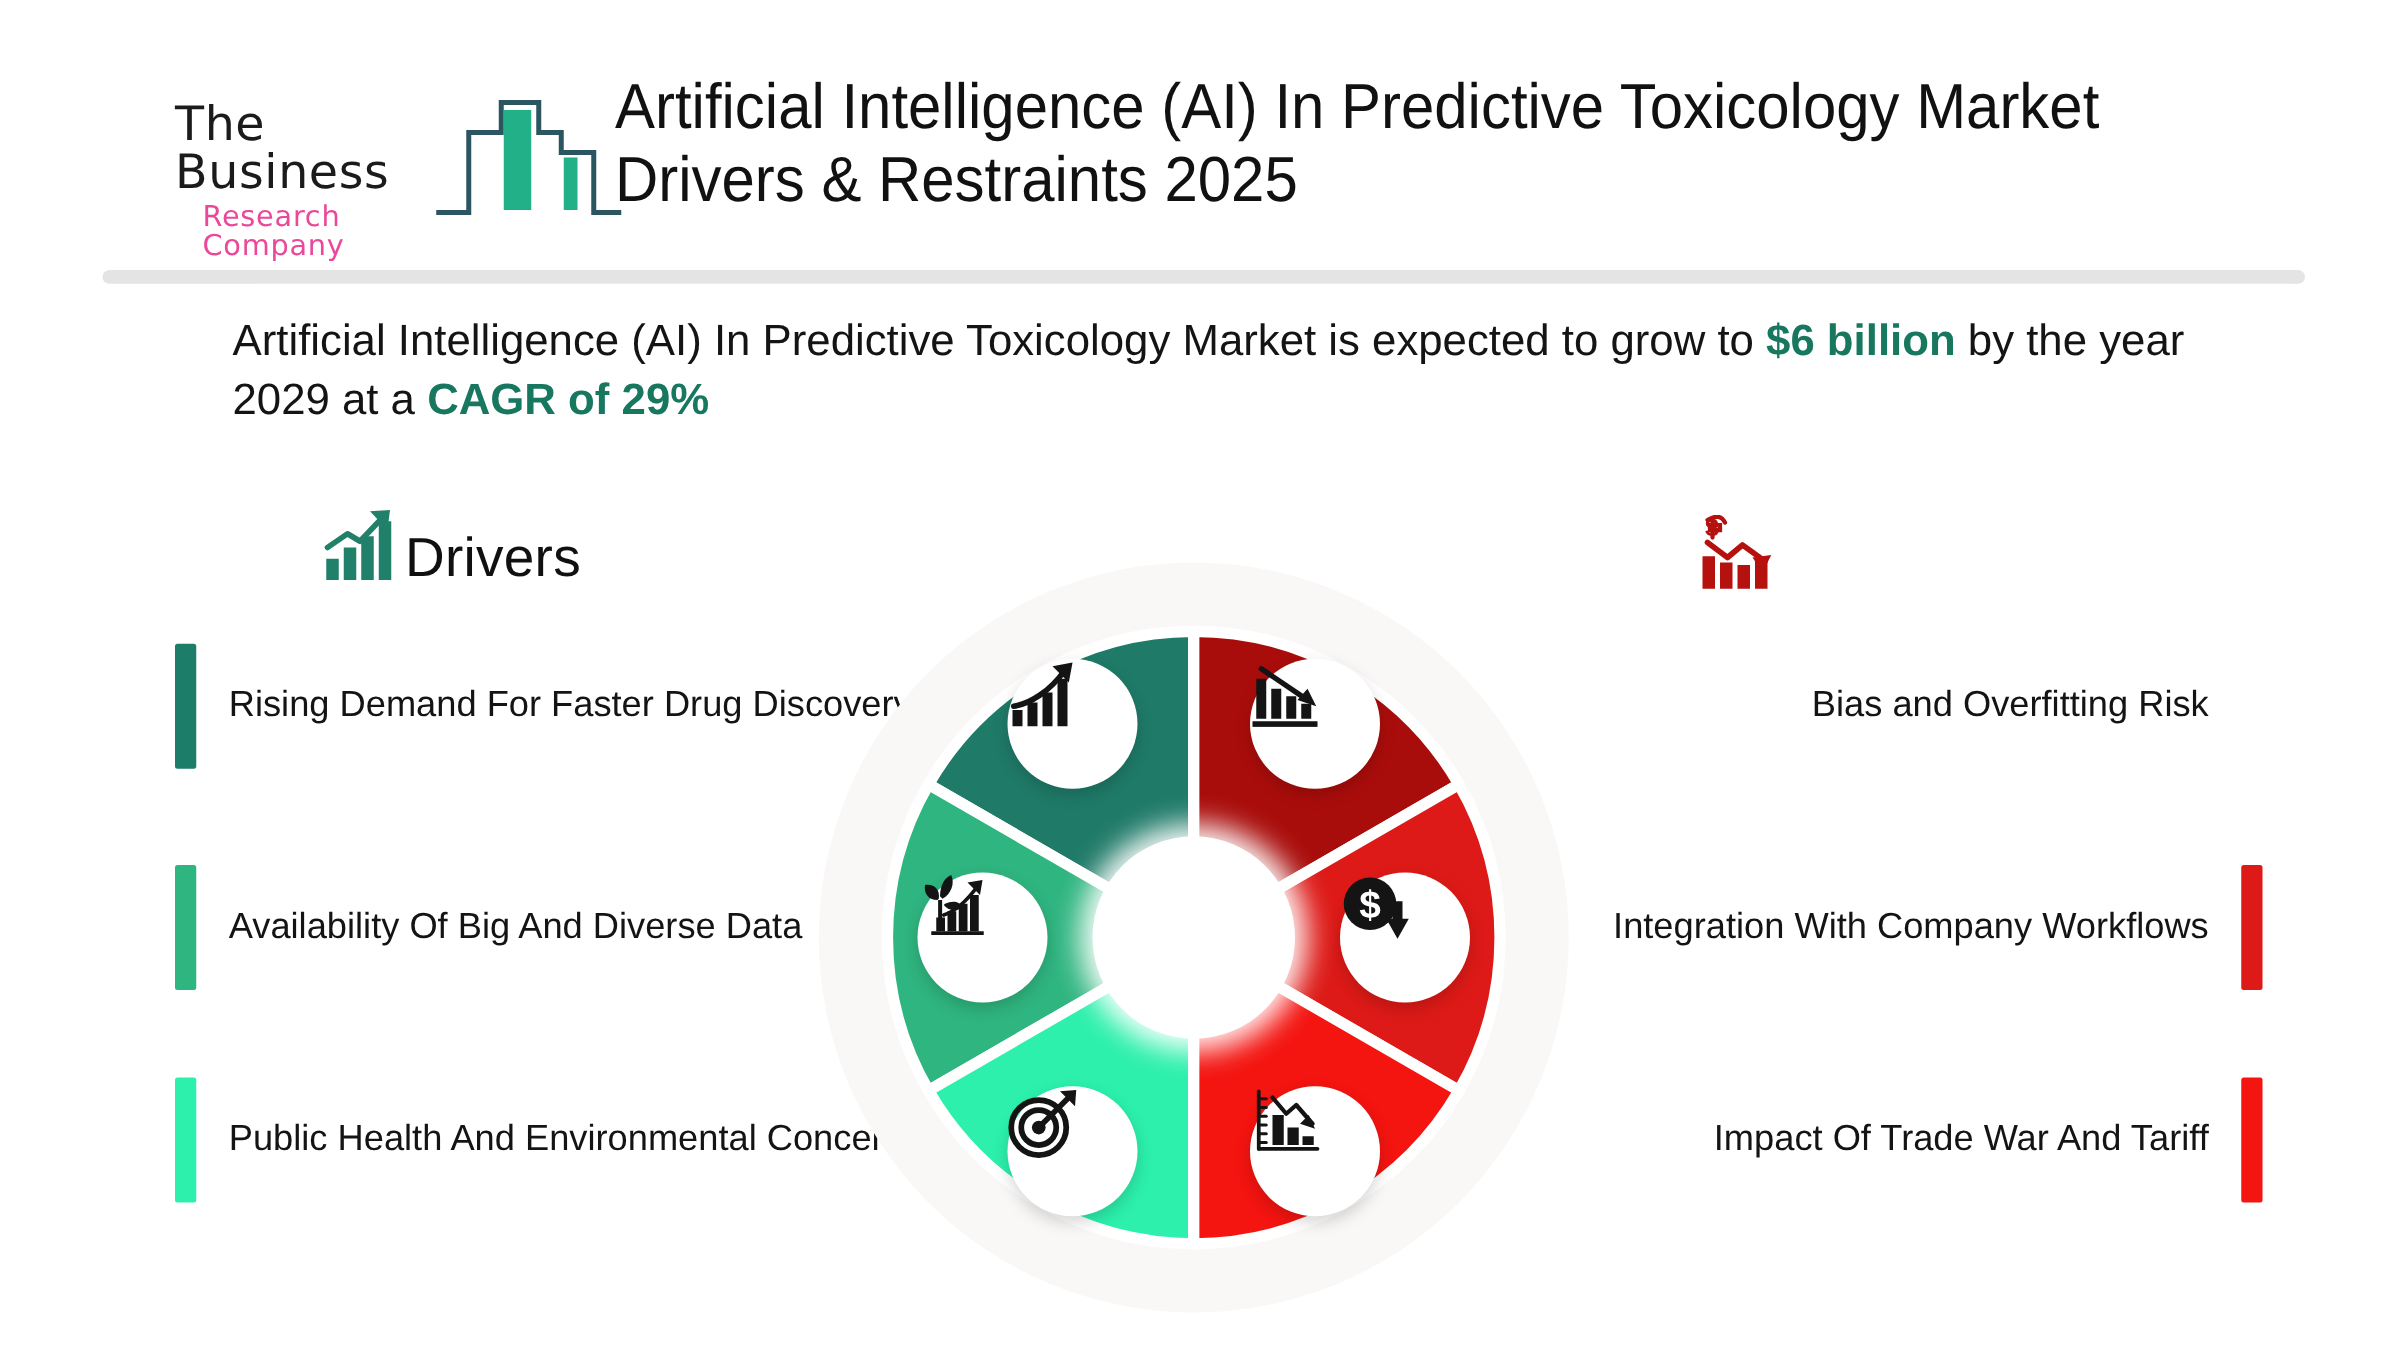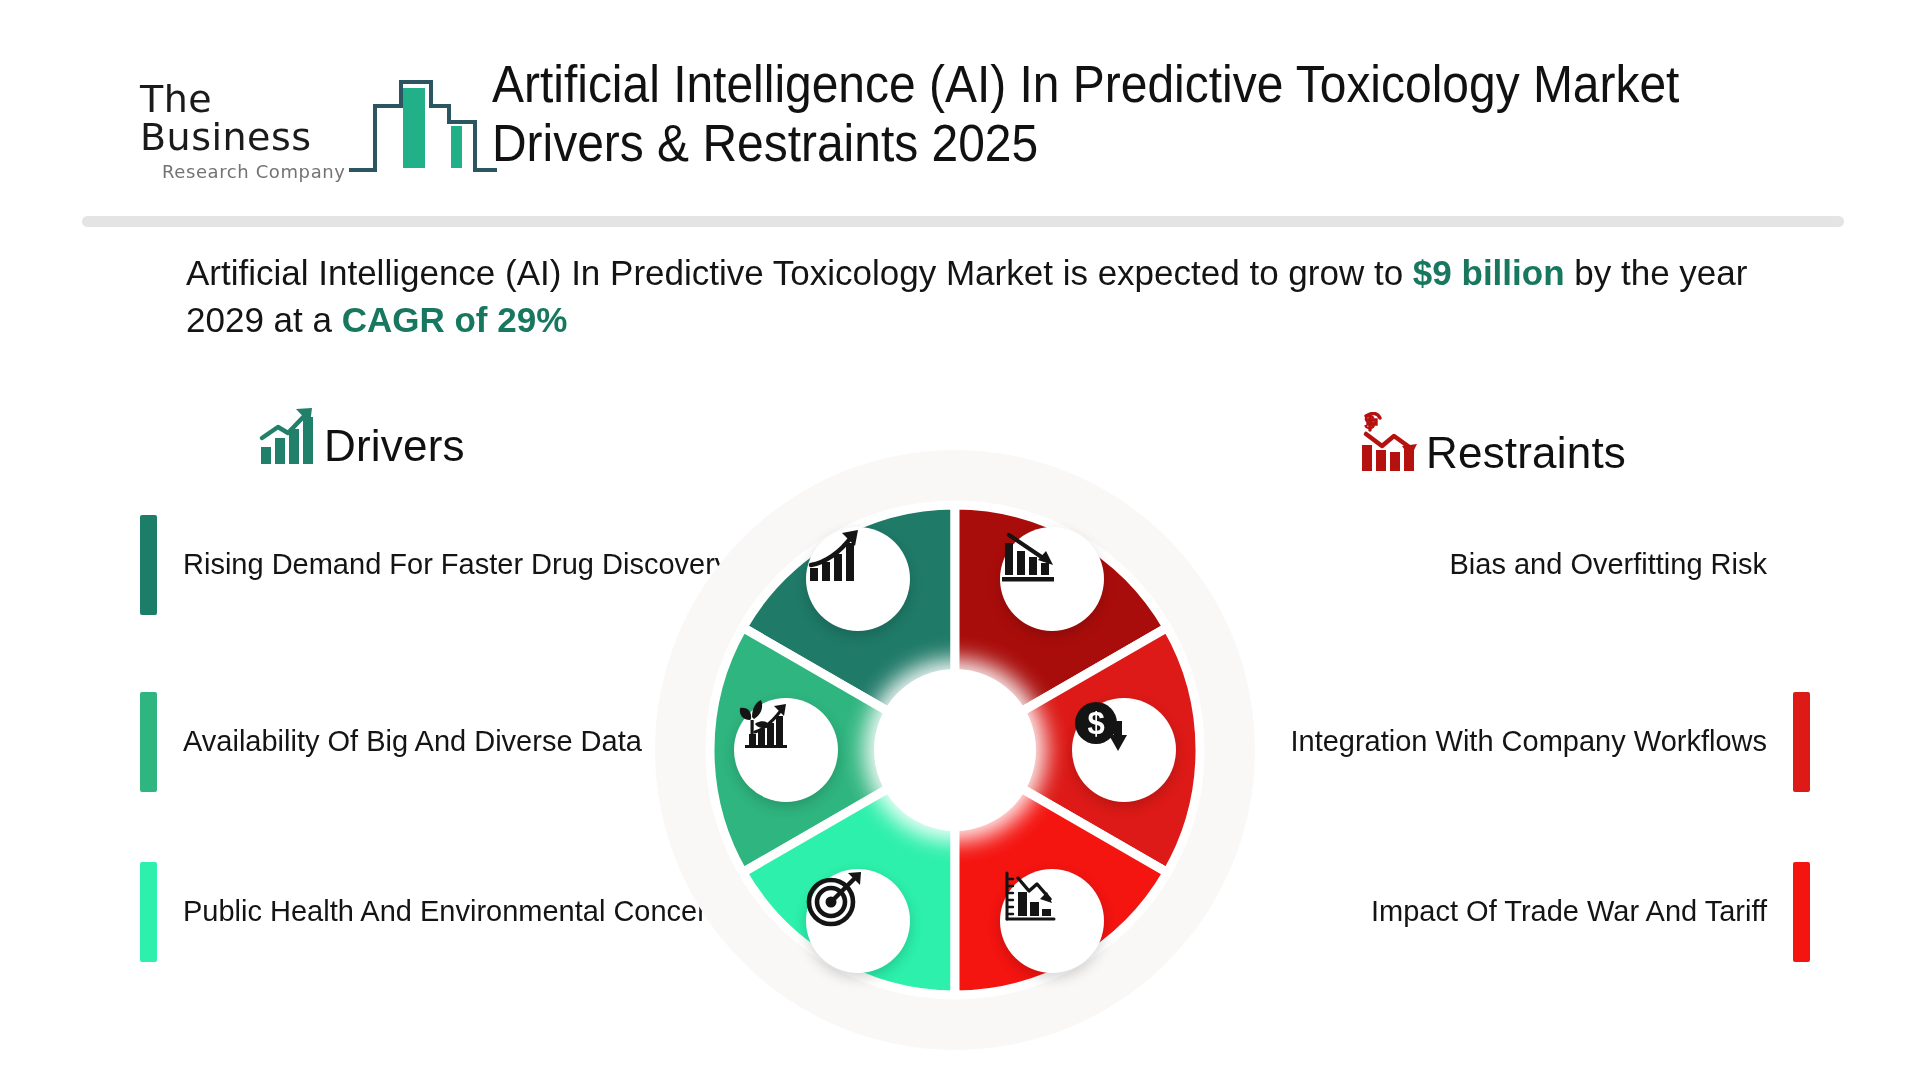--- a/index.html
+++ b/index.html
@@ -14,21 +14,21 @@
   
   .header { position:absolute; top:0; left:0; width:1688px; height:205px; }
 
   .logo { position:absolute; left:140px; top:62px; width:320px; height:110px; }
   .logo-text { position:absolute; left:0; top:18px; width:215px; }
   .logo-line1 {
     font-size:38px; color:#1b1b1b; letter-spacing:.5px;
     font-family:"DejaVu Sans", sans-serif; font-weight:400; line-height:1;
   }
   .logo-line2 {
-    font-size:18px; color:#737373; letter-spacing:.6px; margin-top:7px;
+    font-size:23px; color:#ec4899; letter-spacing:.6px; margin-top:7px;
     font-family:"DejaVu Sans", sans-serif; font-weight:400; line-height:1;
     padding-left:22px;
   }
   .logo-mark { position:absolute; left:205px; top:2px; }
 
   .title {
     position:absolute; left:492px; top:55px; width:1300px;
     font-size:51px; line-height:1.16; color:#111111; font-weight:400;
     font-family:"Liberation Sans", sans-serif;
     transform:scaleX(.94); transform-origin:left top;
@@ -111,21 +111,21 @@
         </svg>
       </div>
     </div>
 
     <div class="title">Artificial Intelligence (AI) In Predictive Toxicology Market Drivers &amp; Restraints 2025</div>
   </div>
 
   <div class="divider"></div>
 
   <div class="subtitle">
-    <span>Artificial Intelligence (AI) In Predictive Toxicology Market is expected to grow to </span><b>$9 billion</b><span> by the year 2029 at a </span><b>CAGR of 29%</b>
+    <span>Artificial Intelligence (AI) In Predictive Toxicology Market is expected to grow to </span><b>$6 billion</b><span> by the year 2029 at a </span><b>CAGR of 29%</b>
   </div>
 
   <div class="sec-head drivers">
     <span>
       <svg width="62" height="62" viewBox="0 0 62 62">
         <g fill="#21806a">
           <rect x="3" y="42" width="10" height="17"></rect>
           <rect x="17" y="33" width="10" height="26"></rect>
           <rect x="31" y="24" width="10" height="35"></rect>
           <rect x="45" y="12" width="10" height="47"></rect>
@@ -145,21 +145,20 @@
           <rect x="16" y="38" width="10" height="21"></rect>
           <rect x="30" y="40" width="10" height="19"></rect>
           <rect x="44" y="36" width="10" height="23"></rect>
         </g>
         <path d="M8 8 h8 v4 h-8z M6 4 q10 -6 14 2 M10 2 v16" fill="none" stroke="#b5110f" stroke-width="3.4" stroke-linecap="round"></path>
         <text x="4" y="17" font-family="Liberation Sans, sans-serif" font-size="20" font-weight="700" fill="#b5110f">$</text>
         <path d="M6 22 L22 34 L34 24 L52 37" fill="none" stroke="#b5110f" stroke-width="4.5" stroke-linecap="round" stroke-linejoin="round"></path>
         <path d="M42 34 L57 32 L50 46 Z" fill="#b5110f"></path>
       </svg>
     </span>
-    <span class="sec-title">Restraints</span>
   </div>
 
   <div class="list left">
 
     <div class="item left" style="top:0; height:100px;">
       <div class="bar" style="background: rgb(28, 125, 104);"></div>
       <div class="item-text">Rising Demand For Faster Drug Discovery</div>
     </div>
 
     <div class="item left" style="top:177px; height:100px;">

